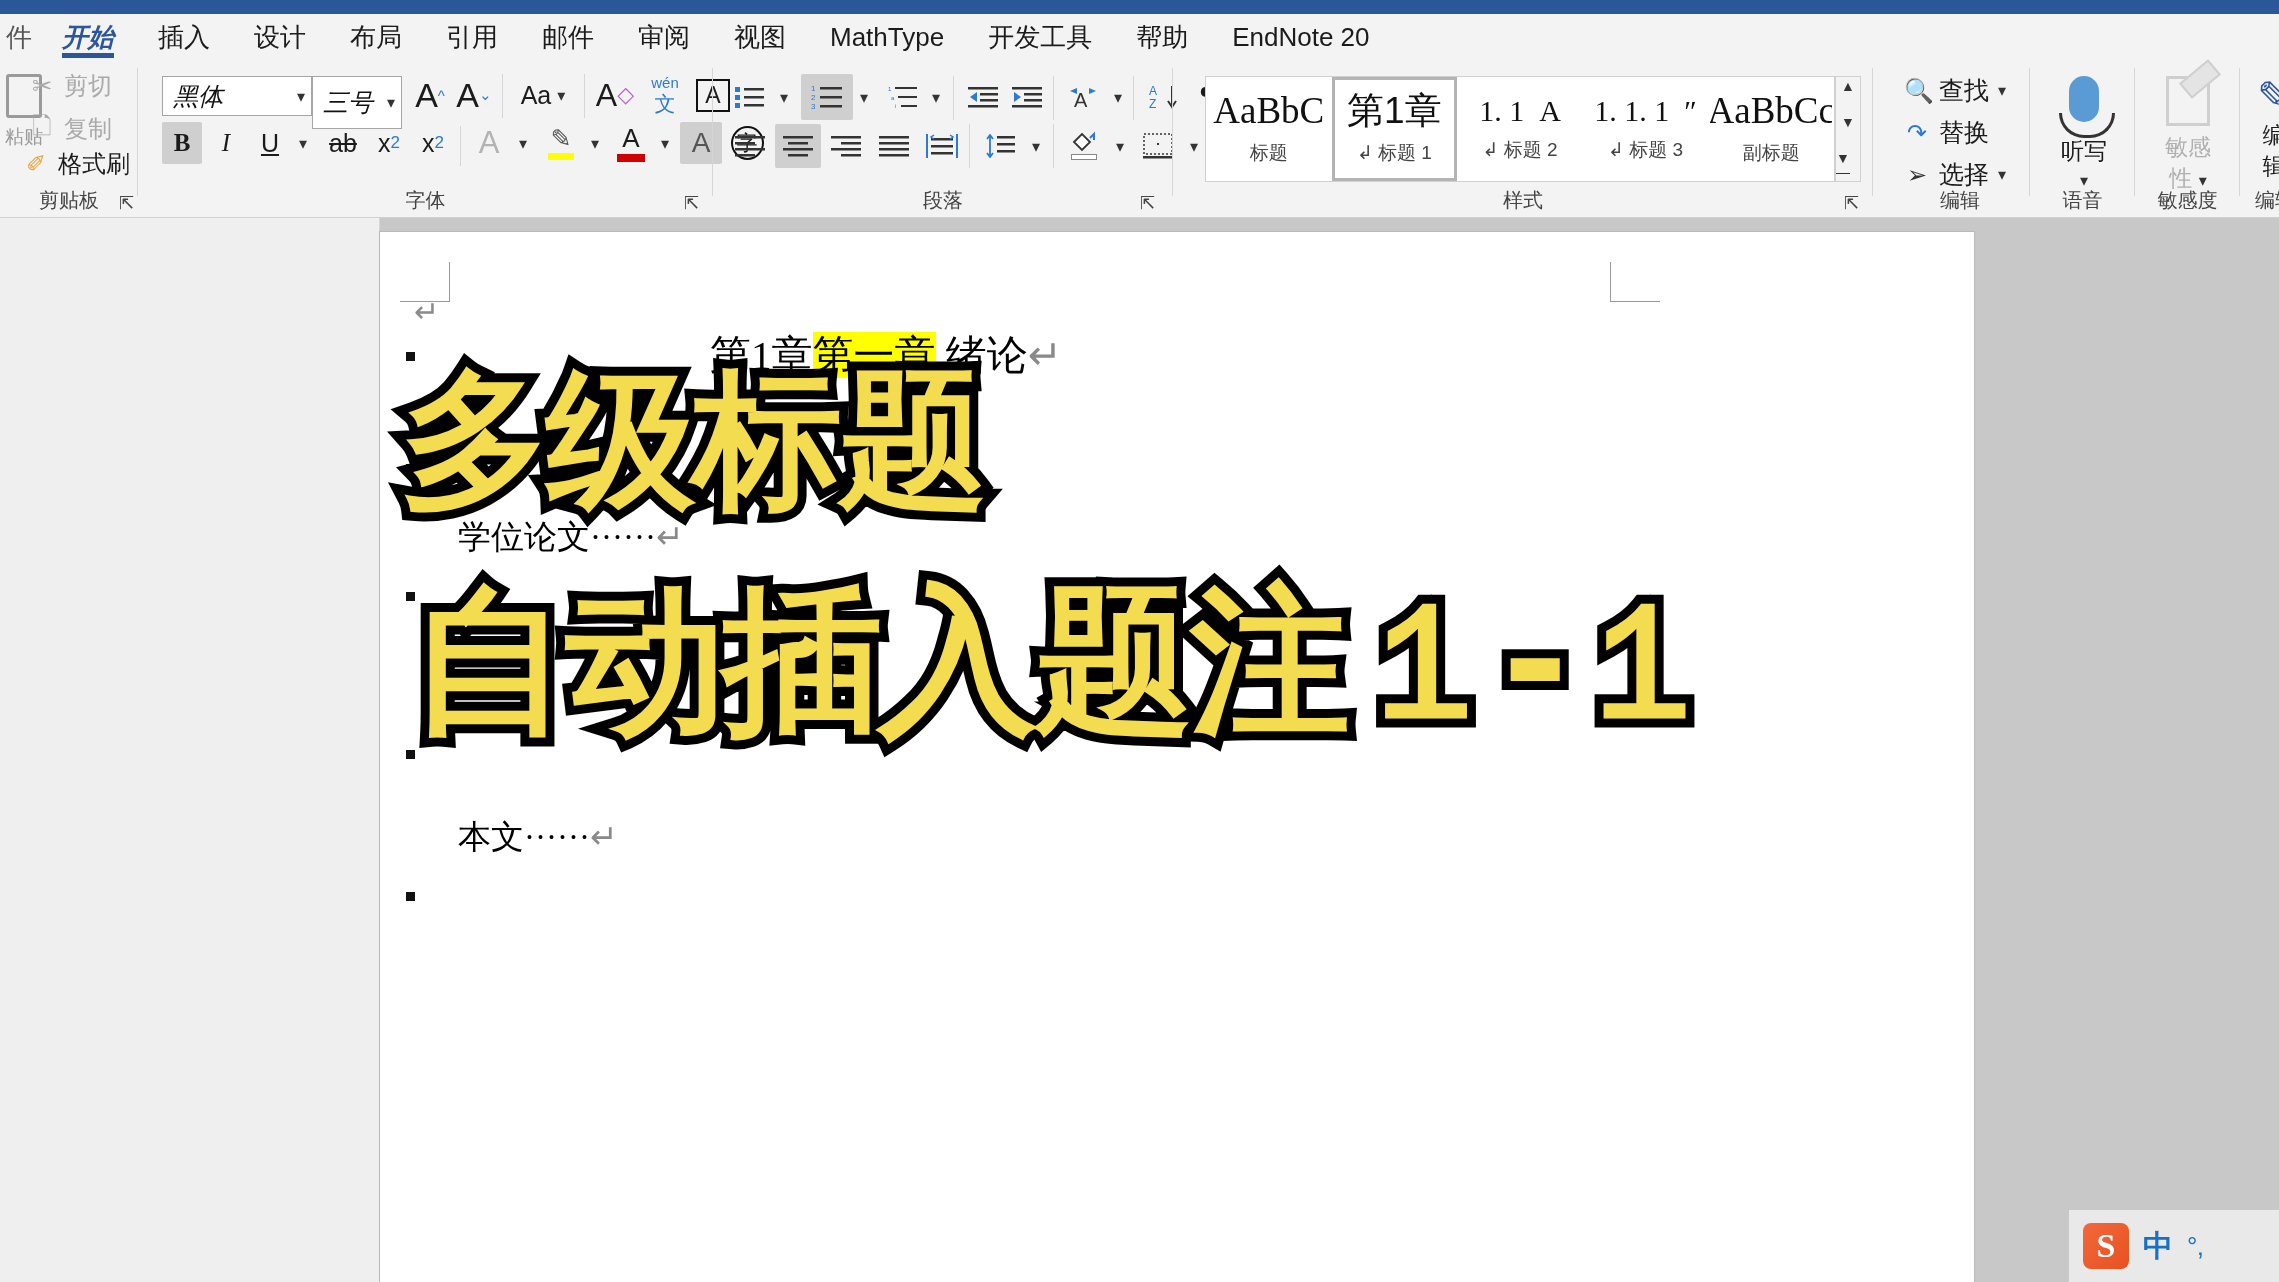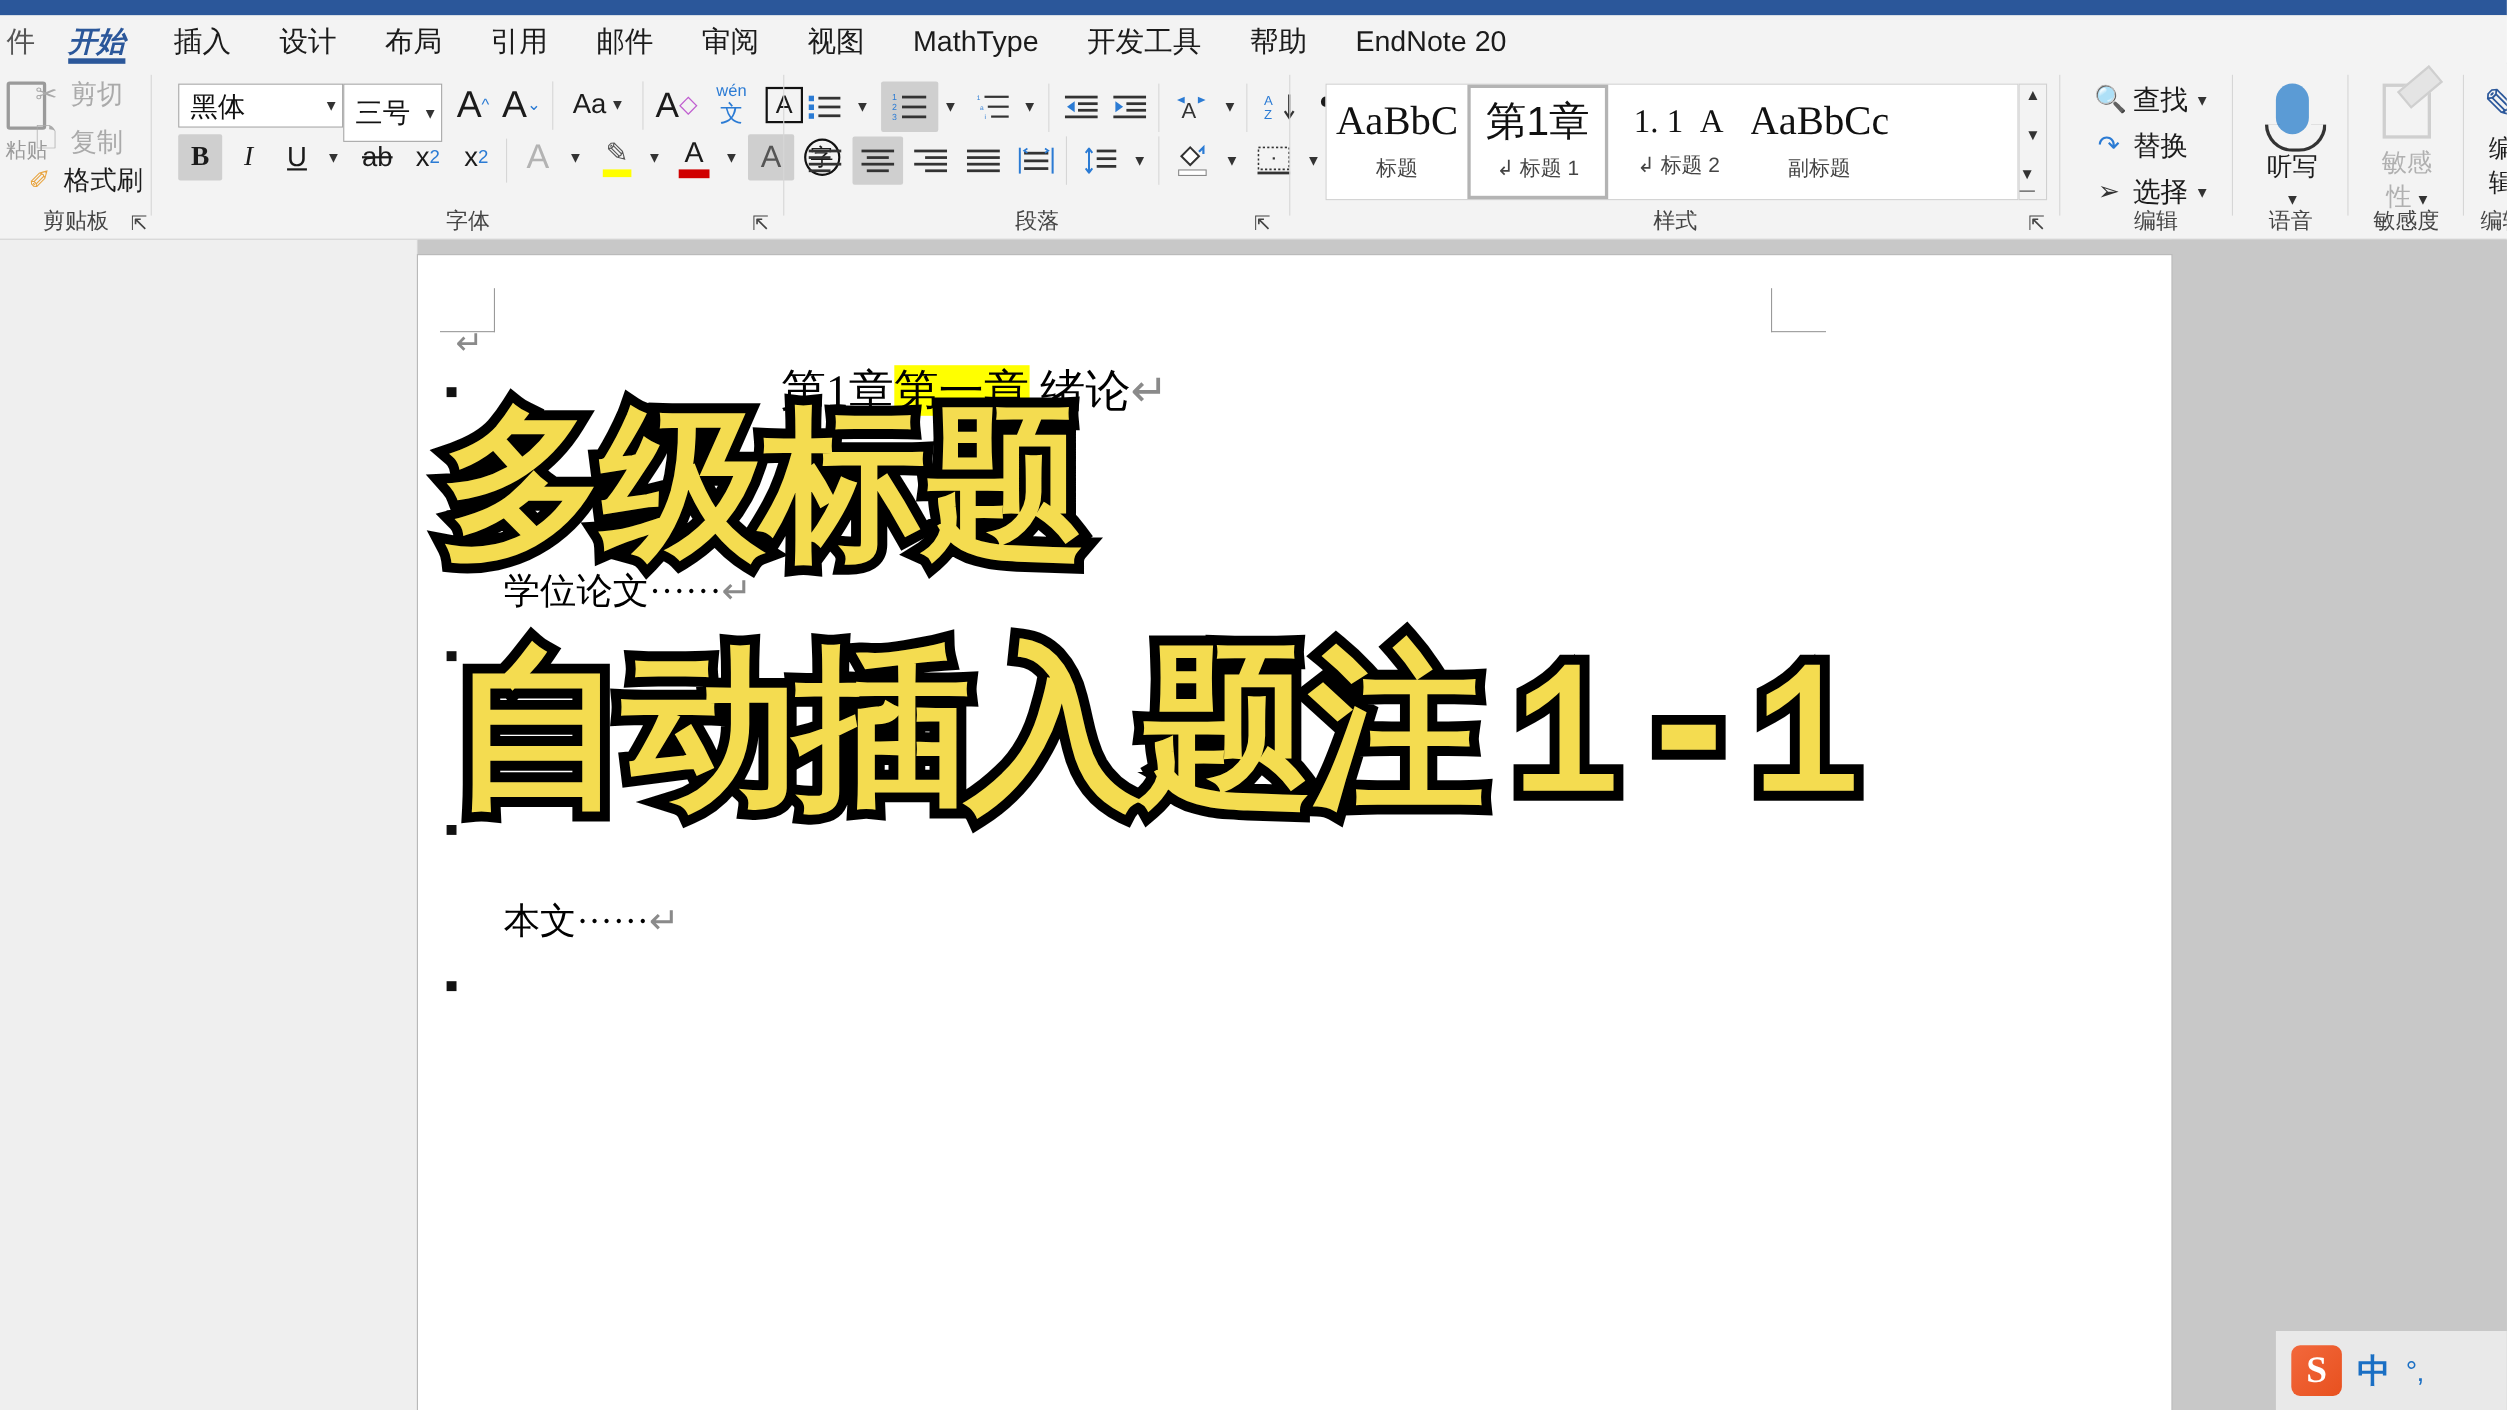--- a/index.html
+++ b/index.html
@@ -88,21 +88,21 @@
   .rbtn.active { background: #cfcfcf; border-radius: 2px; }
   .rbtn.dim { color: #b3b3b3; }
   .caret { font-size: 16px; color: #333; }
 
   
   .combo {
     position: absolute; background: #fff; border: 1px solid #a6a6a6;
     display: flex; align-items: center; padding: 0 6px 0 10px;
     font-size: 25px; color: #111;
   }
-  .combo .val { flex: 1; white-space: nowrap; overflow: hidden; }
+  .combo .val { flex: 1; white-space: nowrap; overflow: hidden; font-style: italic; }
   .combo .cv { font-size: 16px; color: #333; margin-left: 6px; }
 
   
   .style-gallery {
     position: absolute; top: 16px; background: #fff;
     border: 1px solid #d0d0d0; display: flex; height: 106px;
   }
   .style-item {
     width: 128px; height: 104px; display: flex; flex-direction: column;
     align-items: center; justify-content: center; border: 2px solid transparent;
@@ -498,20 +498,24 @@
         </div>
         <div class="style-item sel">
           <div class="style-prev" style="font-family:'Liberation Sans',sans-serif;">第1章</div>
           <div class="style-name"><span>↲</span> <span>标题 1</span></div>
         </div>
         <div class="style-item">
           <div class="style-prev small">1. 1&nbsp;&nbsp;A</div>
           <div class="style-name"><span>↲</span> <span>标题 2</span></div>
         </div>
         <div class="style-item">
+          <div class="style-prev small">1. 1. 1&nbsp;&nbsp;″</div>
+          <div class="style-name"><span>↲</span> <span>标题 3</span></div>
+        </div>
+        <div class="style-item">
           <div class="style-prev">AaBbCc</div>
           <div class="style-name">副标题</div>
         </div>
       </div>
       <div class="gal-scroll" style="left:662px;">
         <span>▲</span>
         <span>▼</span>
         <span>▼—</span>
       </div>
       <div class="group-label">样式</div>

